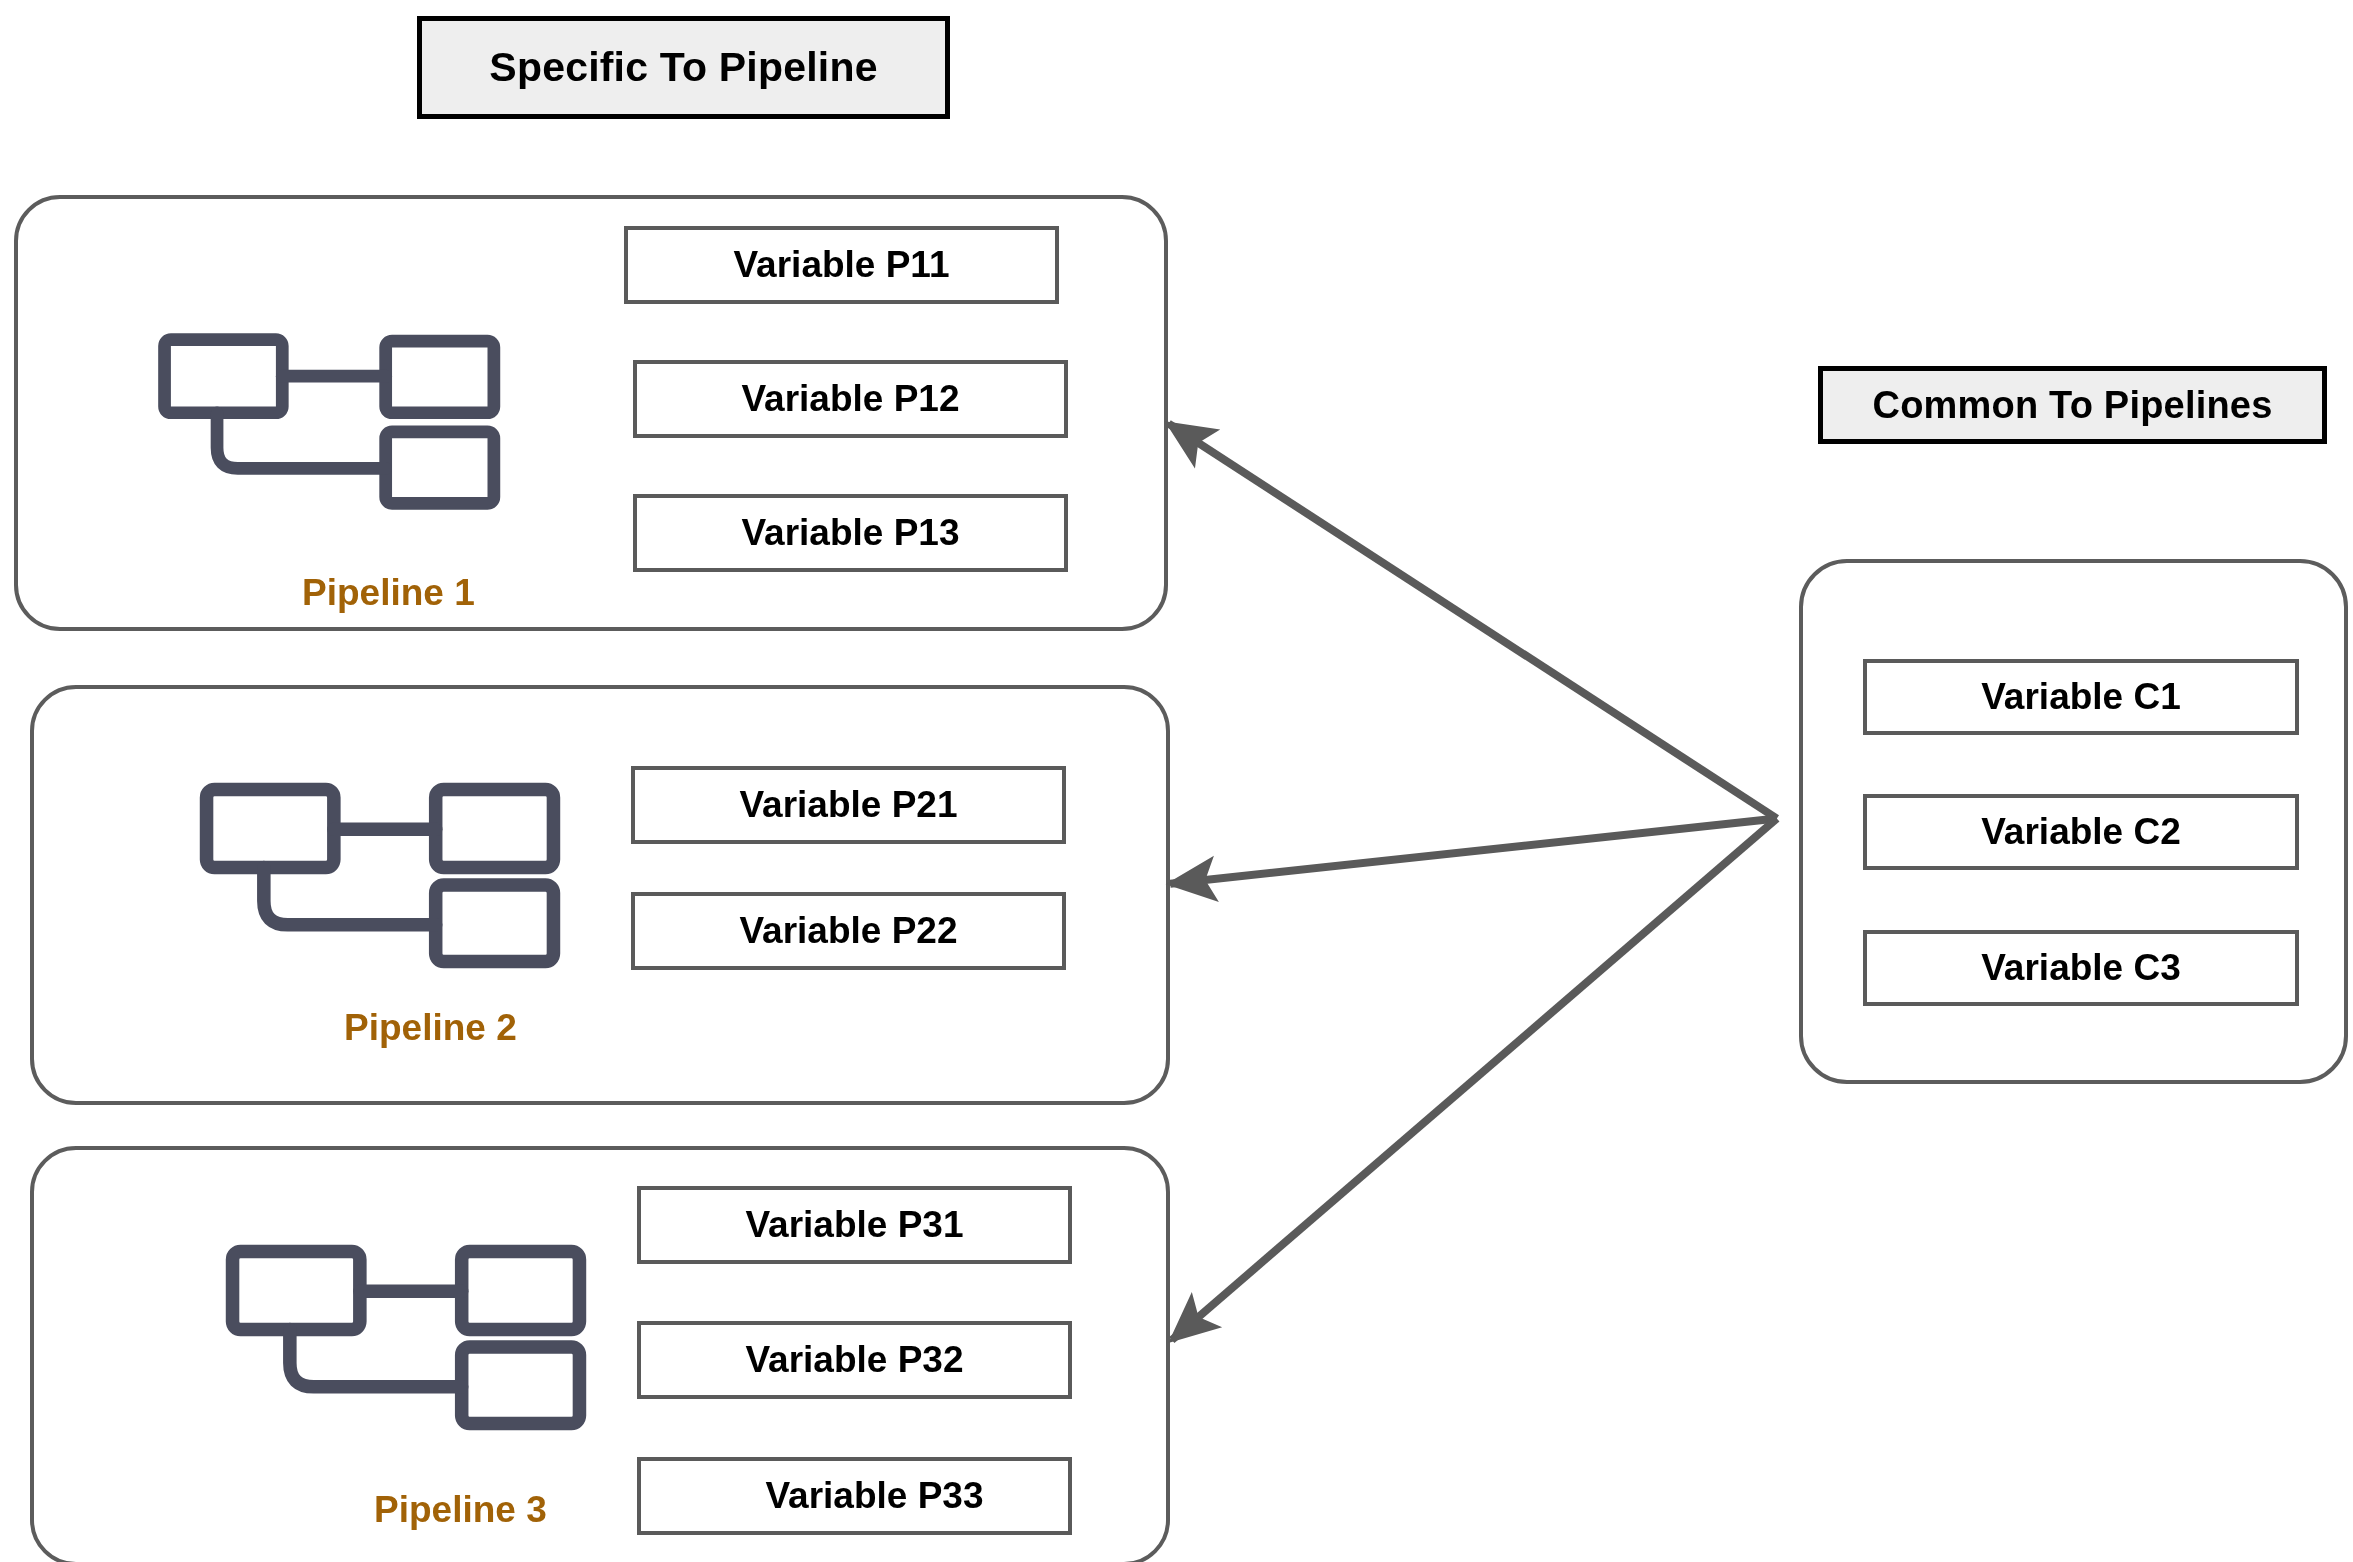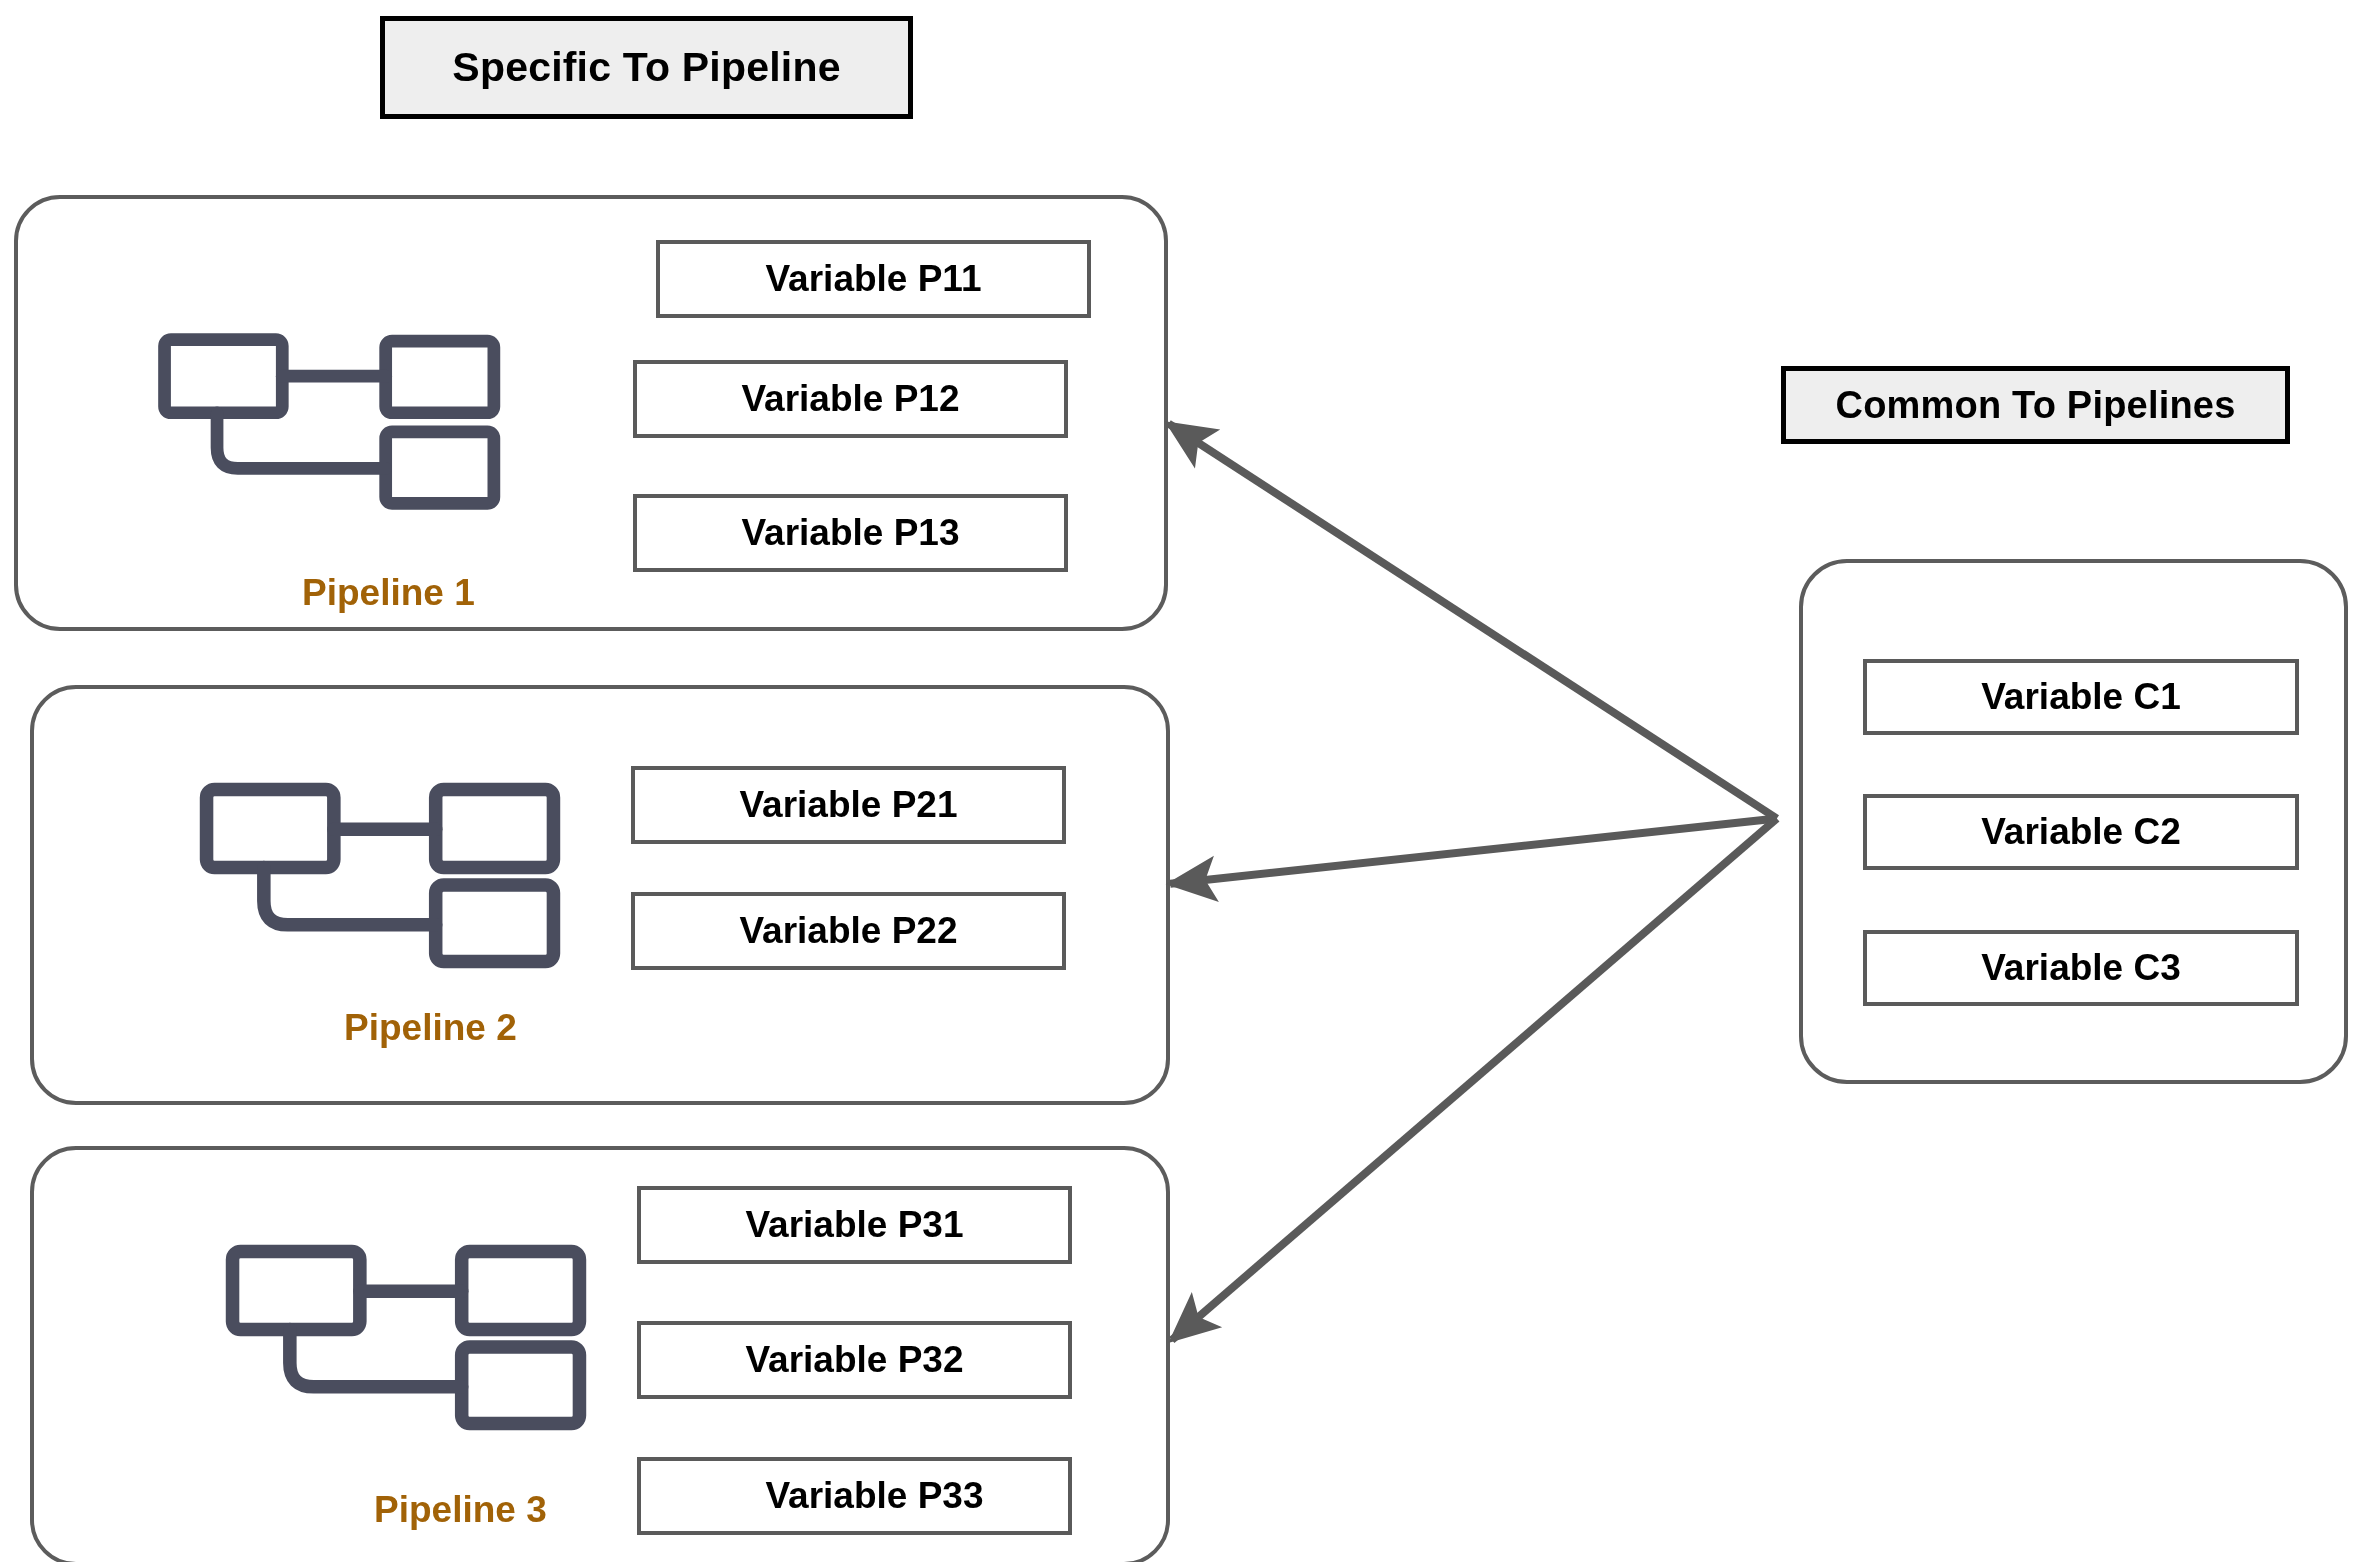--- a/index.html
+++ b/index.html
@@ -23,20 +23,21 @@
     position: absolute;
     background: #eeeeee;
     border: 5.6px solid #000000;
     box-sizing: border-box;
     display: flex;
     align-items: center;
     justify-content: center;
     font-weight: bold;
     color: #000000;
     letter-spacing: 0.2px;
+    margin-left: 37px;
   }
   #hdr-specific {
     left: 380px;  top: 16px;  width: 533px;  height: 103px;
     font-size: 41px;
   }
   #hdr-common {
     left: 1781px; top: 366px; width: 509px;  height: 78px;
     font-size: 38px;
   }
 
@@ -109,21 +110,21 @@
     <g fill="none" stroke="#4a4d5e" stroke-width="16" stroke-linejoin="round" stroke-linecap="round">
       <rect x="12" y="12" width="148" height="92" rx="8"></rect>
       <rect x="290" y="14" width="136" height="90" rx="8"></rect>
       <rect x="290" y="128" width="136" height="90" rx="8"></rect>
       <path d="M160 58 L290 58"></path>
       <path d="M78 104 L78 148 Q78 174 104 174 L290 174"></path>
     </g>
   </svg>
   <div class="pipeline-label" style="left:302px; top:572px;">Pipeline 1</div>
 
-  <div class="var-box" style="left:656px; top:226px;margin-top:14px;">Variable P11</div>
+  <div class="var-box" style="left:624px; top:226px;">Variable P11</div>
   <div class="var-box" style="left:633px; top:360px;">Variable P12</div>
   <div class="var-box" style="left:633px; top:494px;">Variable P13</div>
 
   <div class="group-box" id="group-p2"></div>
 
   <svg class="pipeline-icon" style="left:197px; top:780px;" width="366" height="191" viewBox="0 0 460 240">
     <g fill="none" stroke="#4a4d5e" stroke-width="17" stroke-linejoin="round" stroke-linecap="round">
       <rect x="12" y="12" width="160" height="98" rx="10"></rect>
       <rect x="300" y="12" width="148" height="98" rx="10"></rect>
       <rect x="300" y="132" width="148" height="96" rx="10"></rect>

